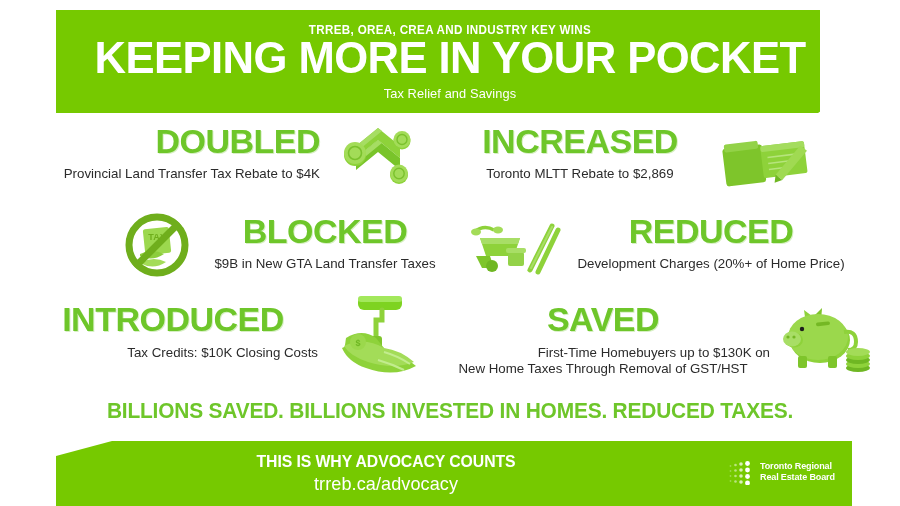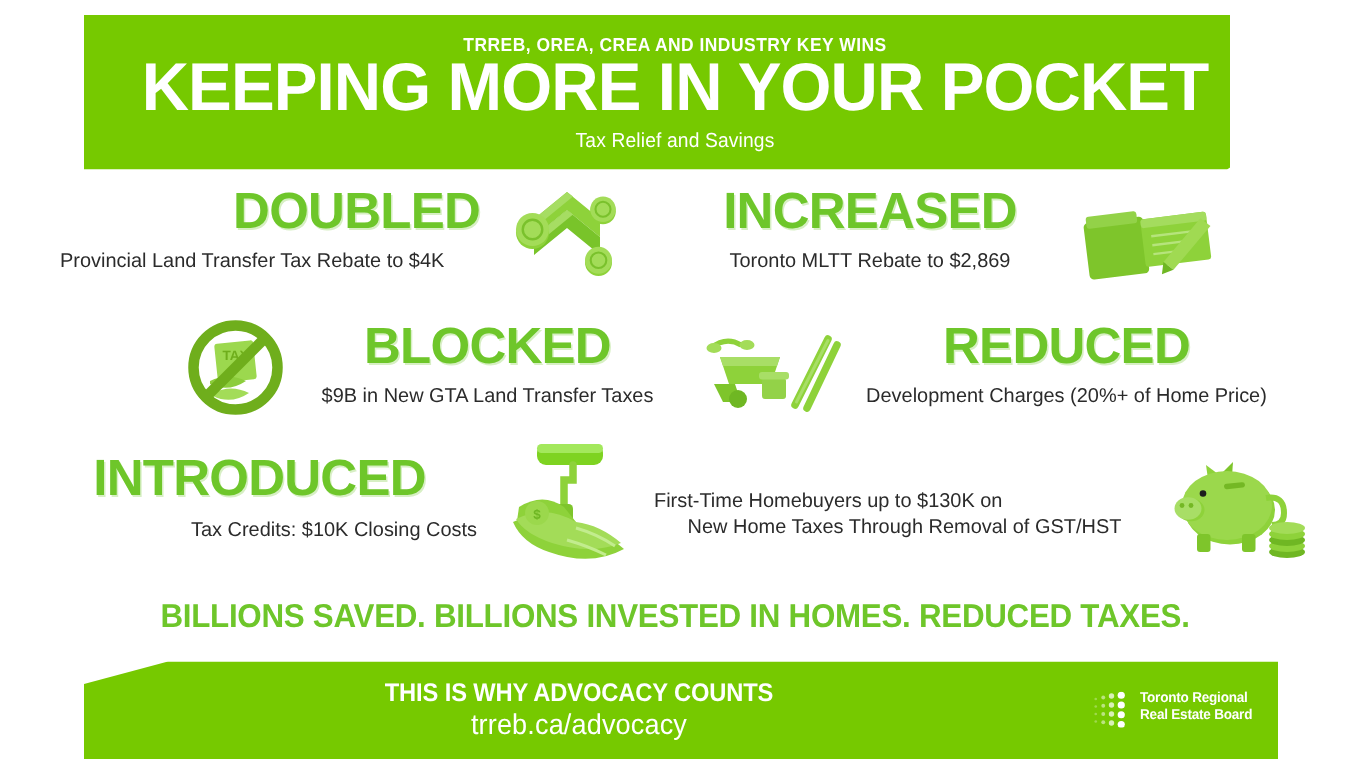--- a/index.html
+++ b/index.html
@@ -100,21 +100,21 @@
 
   <div class="header-banner">
     <div class="shape"></div>
     <div class="header-kicker">TRREB, OREA, CREA AND INDUSTRY KEY WINS</div>
     <div class="header-title">KEEPING MORE IN YOUR POCKET</div>
     <div class="header-sub">Tax Relief and Savings</div>
   </div>
 
   <div class="item ta-r" style="left:40px;top:124px;width:280px;">
     <div class="item-key k-lg" style="">DOUBLED</div>
-    <div class="item-desc" style="text-align:left;margin-top:7px;">Provincial Land Transfer Tax Rebate to $4K</div>
+    <div class="item-desc" style="text-align:right;margin-top:7px;">Provincial Land Transfer Tax Rebate to $4K</div>
   </div>
   <div class="icon" style="left:338px;top:118px;">
     <svg width="78" height="72" viewBox="0 0 78 72">
       <polygon points="18,28 40,10 62,28 62,40 40,22 18,40" fill="#8ed23a"></polygon>
       <polygon points="18,40 40,22 62,40 62,52 40,34 18,52" fill="#79c42a"></polygon>
       <polygon points="18,28 40,10 44,13 22,31" fill="#a6dd63"></polygon>
       <polygon points="18,40 40,22 44,25 22,43" fill="#a6dd63"></polygon>
       <circle cx="17" cy="37" r="11" fill="#8ed23a"></circle>
       <circle cx="17" cy="35" r="11" fill="#a3dc58"></circle>
       <circle cx="17" cy="35" r="6.5" fill="none" stroke="#7ac12c" stroke-width="1.6"></circle>
@@ -201,21 +201,22 @@
       <path d="M10 58 q20 -10 40 2 q18 2 34 16 q-22 12 -50 2 q-18 -6 -24 -20 Z" fill="#8ed23a"></path>
       <path d="M12 56 q20 -10 40 2 q16 2 30 14 q-20 8 -46 0 q-18 -6 -24 -16 Z" fill="#a3dc58"></path>
       <circle cx="26" cy="52" r="8" fill="#9bd84c"></circle>
       <text x="26" y="56" font-family="'Liberation Sans',sans-serif" font-size="9" font-weight="bold" fill="#6fb723" text-anchor="middle">$</text>
       <path d="M52 62 q14 4 26 12" stroke="#c2ec8e" stroke-width="2" fill="none"></path>
       <path d="M46 70 q14 4 26 10" stroke="#c2ec8e" stroke-width="2" fill="none"></path>
     </svg>
   </div>
 
   <div class="item" style="left:436px;top:302px;width:334px;">
-    <div class="item-desc" style="text-align:left;margin-top:24px;">First-Time Homebuyers up to $130K on</div>
+    <div class="item-key k-lg" style="text-align:center;">SAVED</div>
+    <div class="item-desc" style="text-align:right;margin-top:8px;">First-Time Homebuyers up to $130K on</div>
     <div class="item-desc" style="text-align:center;">New Home Taxes Through Removal of GST/HST</div>
   </div>
   <div class="icon" style="left:778px;top:296px;">
     <svg width="96" height="84" viewBox="0 0 96 84">
       <path d="M26 14 l2 14 l10 -5 Z" fill="#8ed23a"></path>
       <path d="M44 12 l-1 14 l-10 -3 Z" fill="#7ec52b"></path>
       <ellipse cx="42" cy="44" rx="30" ry="23" fill="#8ed23a"></ellipse>
       <ellipse cx="40" cy="41" rx="30" ry="23" fill="#9bd84c"></ellipse>
       <ellipse cx="16" cy="44" rx="9" ry="7.5" fill="#8ed23a"></ellipse>
       <ellipse cx="14" cy="43" rx="9" ry="7.5" fill="#a8de66"></ellipse>

